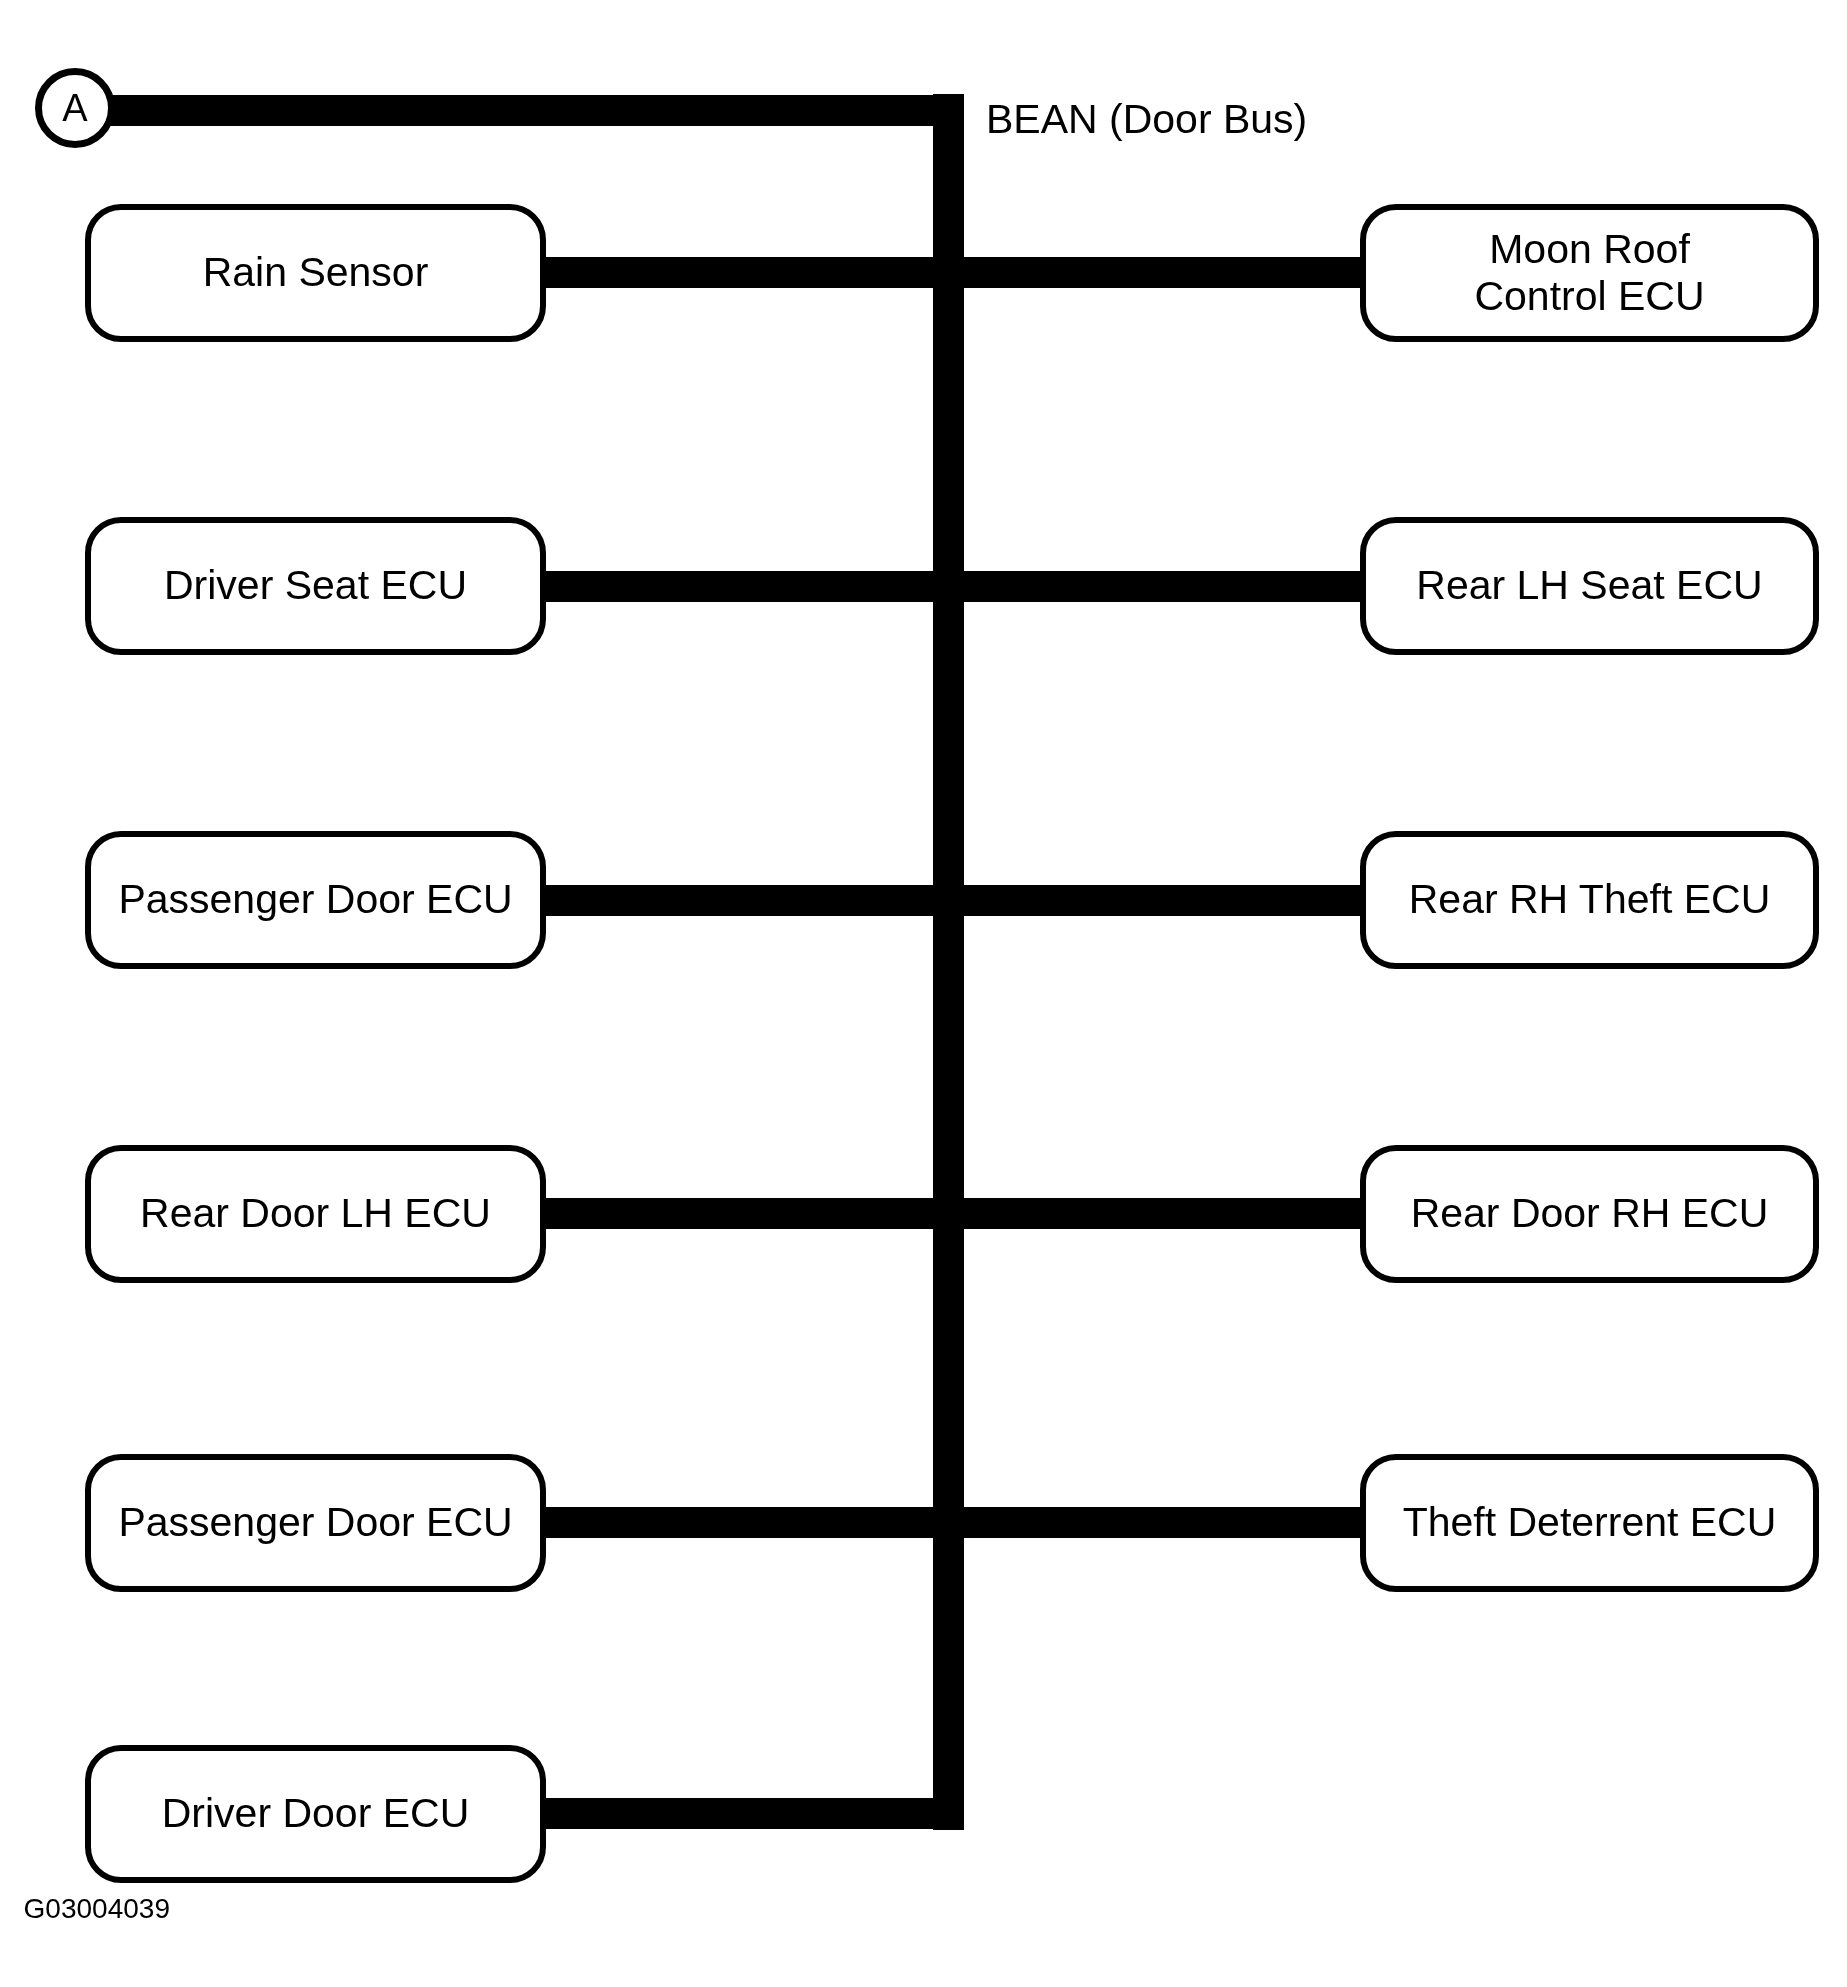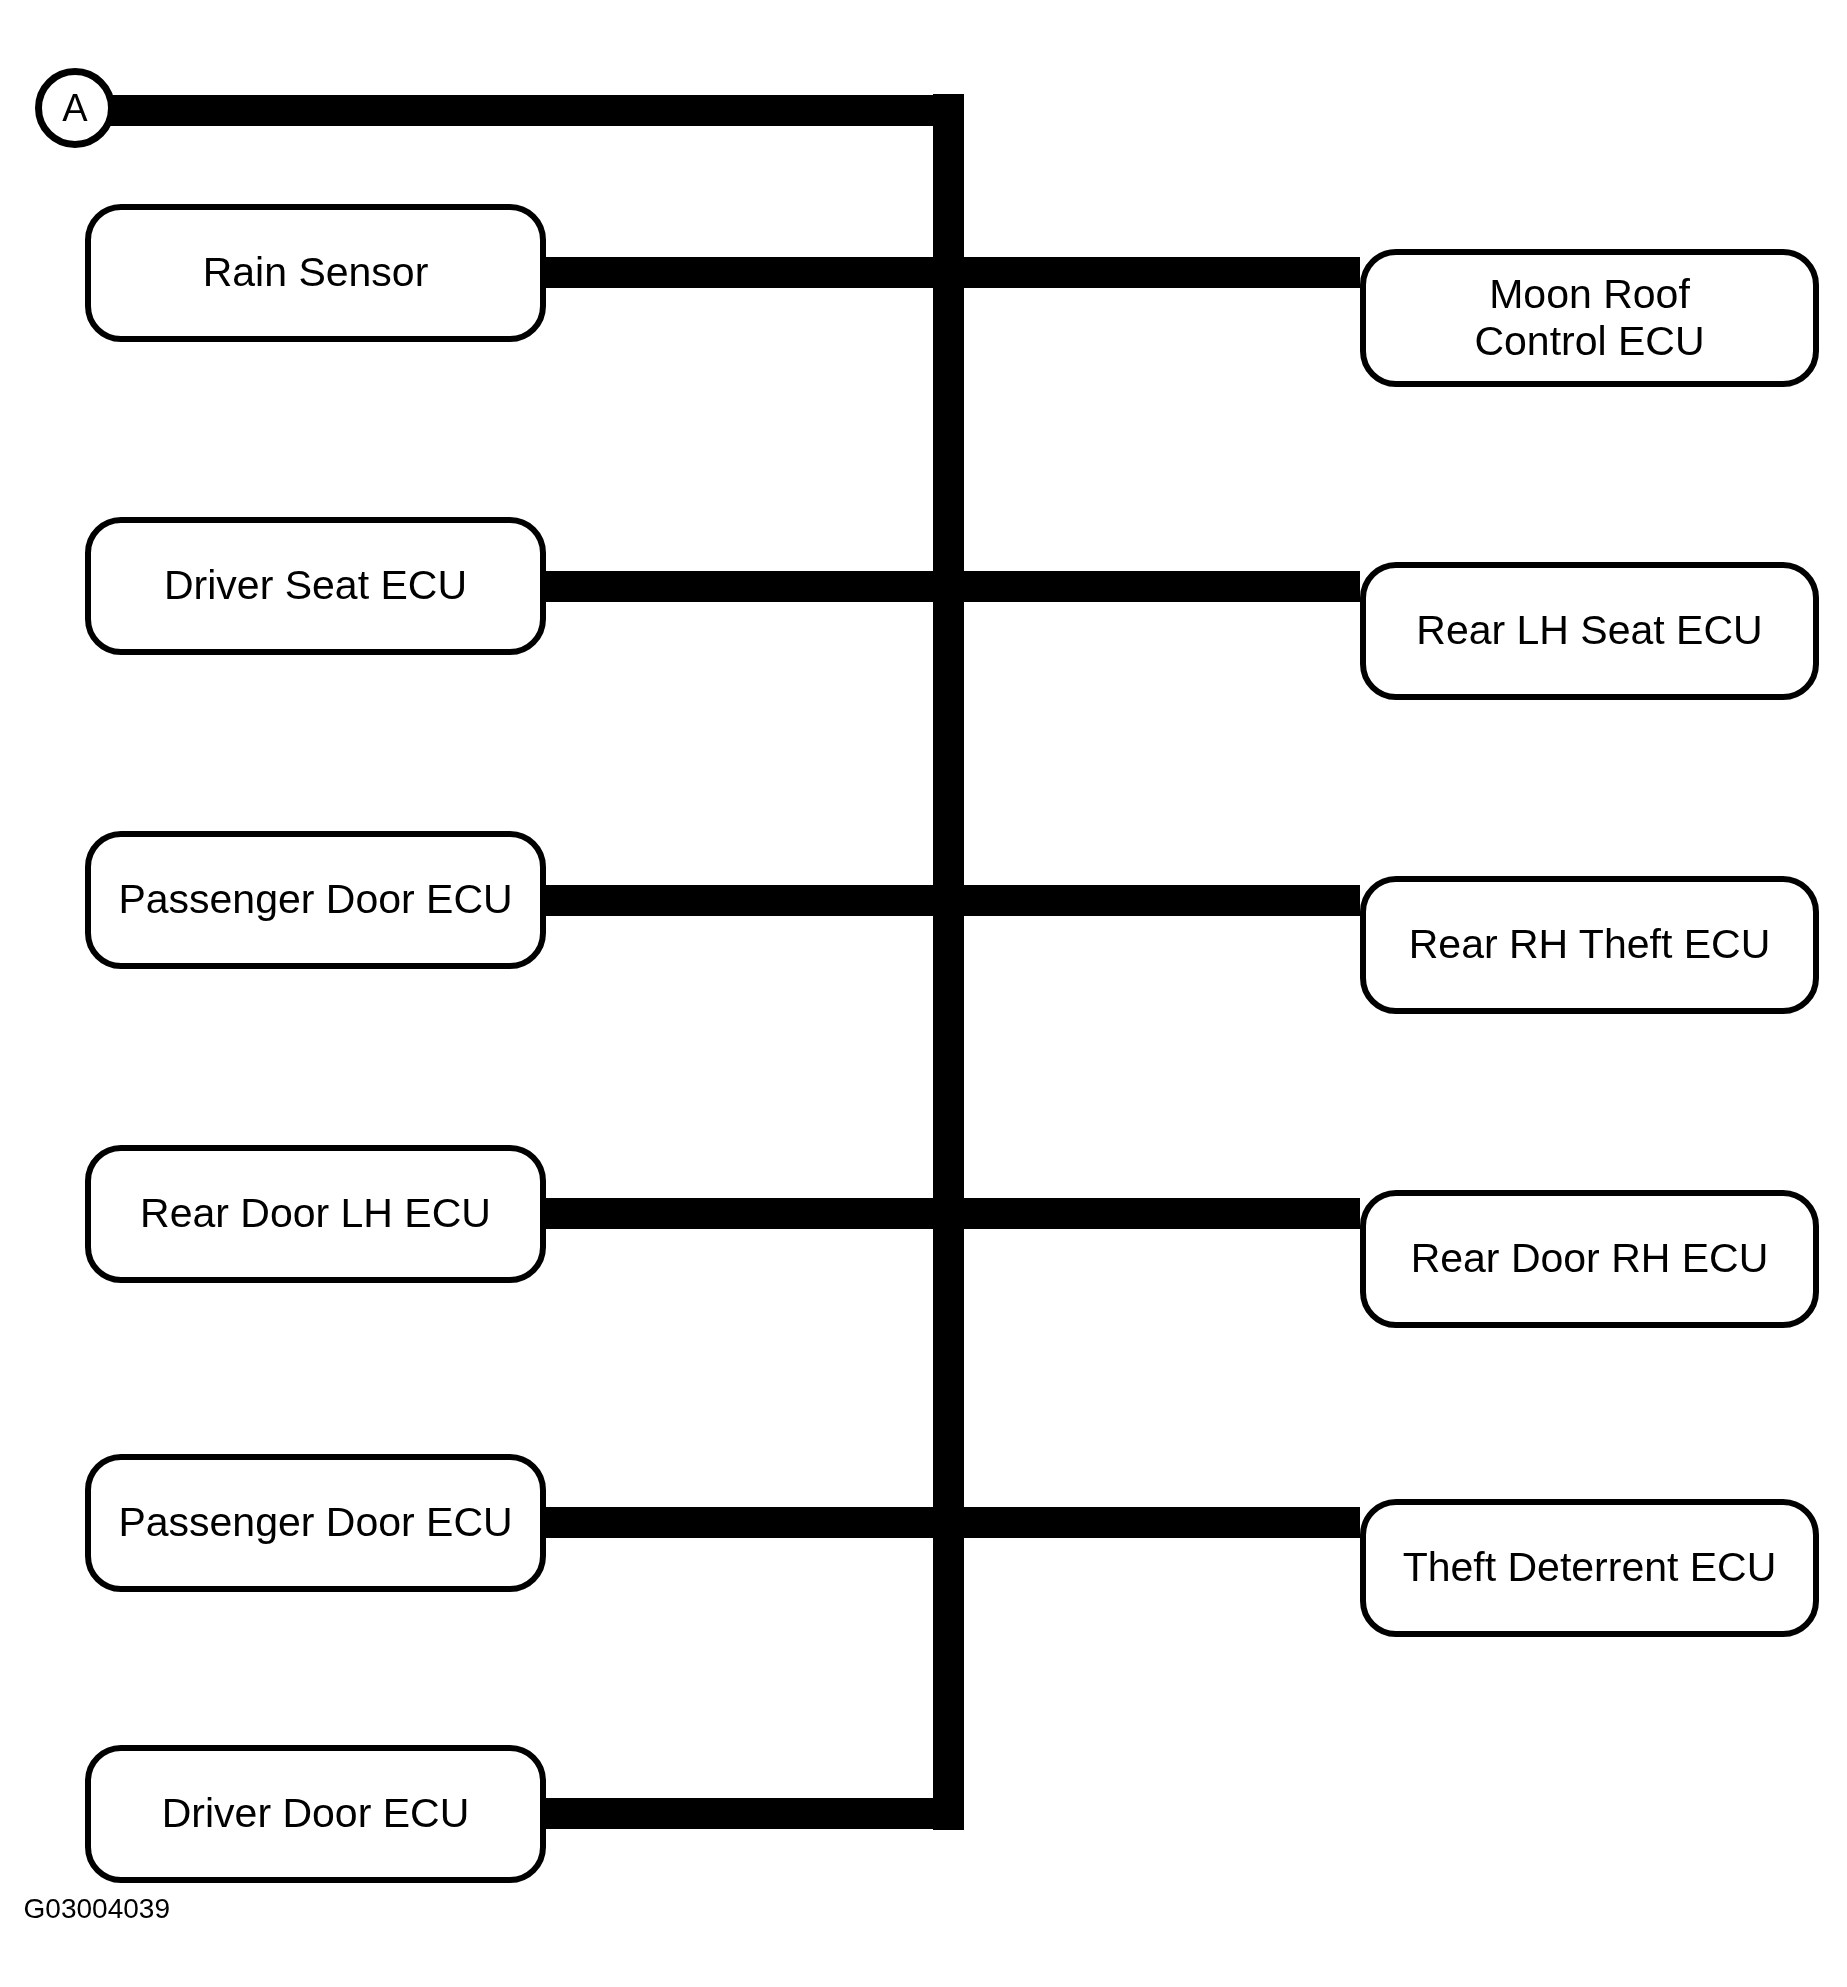--- a/index.html
+++ b/index.html
@@ -53,21 +53,21 @@
     display: flex;
     align-items: center;
     justify-content: center;
     text-align: center;
     font-size: 41px;
     line-height: 1.15;
     white-space: pre-line;
     z-index: 2;
   }
   .node.left  { left: 85px;   width: 461px; }
-  .node.right { left: 1360px; width: 459px; margin-top: 45px; }
+  .node.right { left: 1360px; width: 459px; }
   .row1 { top: 204px; }
   .row2 { top: 517px; }
   .row3 { top: 831px; }
   .row4 { top: 1145px; }
   .row5 { top: 1454px; }
   .row6 { top: 1745px; }
 
   
   .circle-a {
     position: absolute;
@@ -116,20 +116,21 @@
   <div class="line connector conn-r2"></div>
   <div class="line connector conn-r3"></div>
   <div class="line connector conn-r4"></div>
   <div class="line connector conn-r5"></div>
   <div class="line connector conn-r6"></div>
 
   <div class="circle-a">
     <span>A</span>
   </div>
 
+  <div class="bus-label">BEAN (Door Bus)</div>
 
   <div class="node left row1">
     <span>Rain Sensor</span>
   </div>
   <div class="node left row2">
     <span>Driver Seat ECU</span>
   </div>
   <div class="node left row3">
     <span>Passenger Door ECU</span>
   </div>

